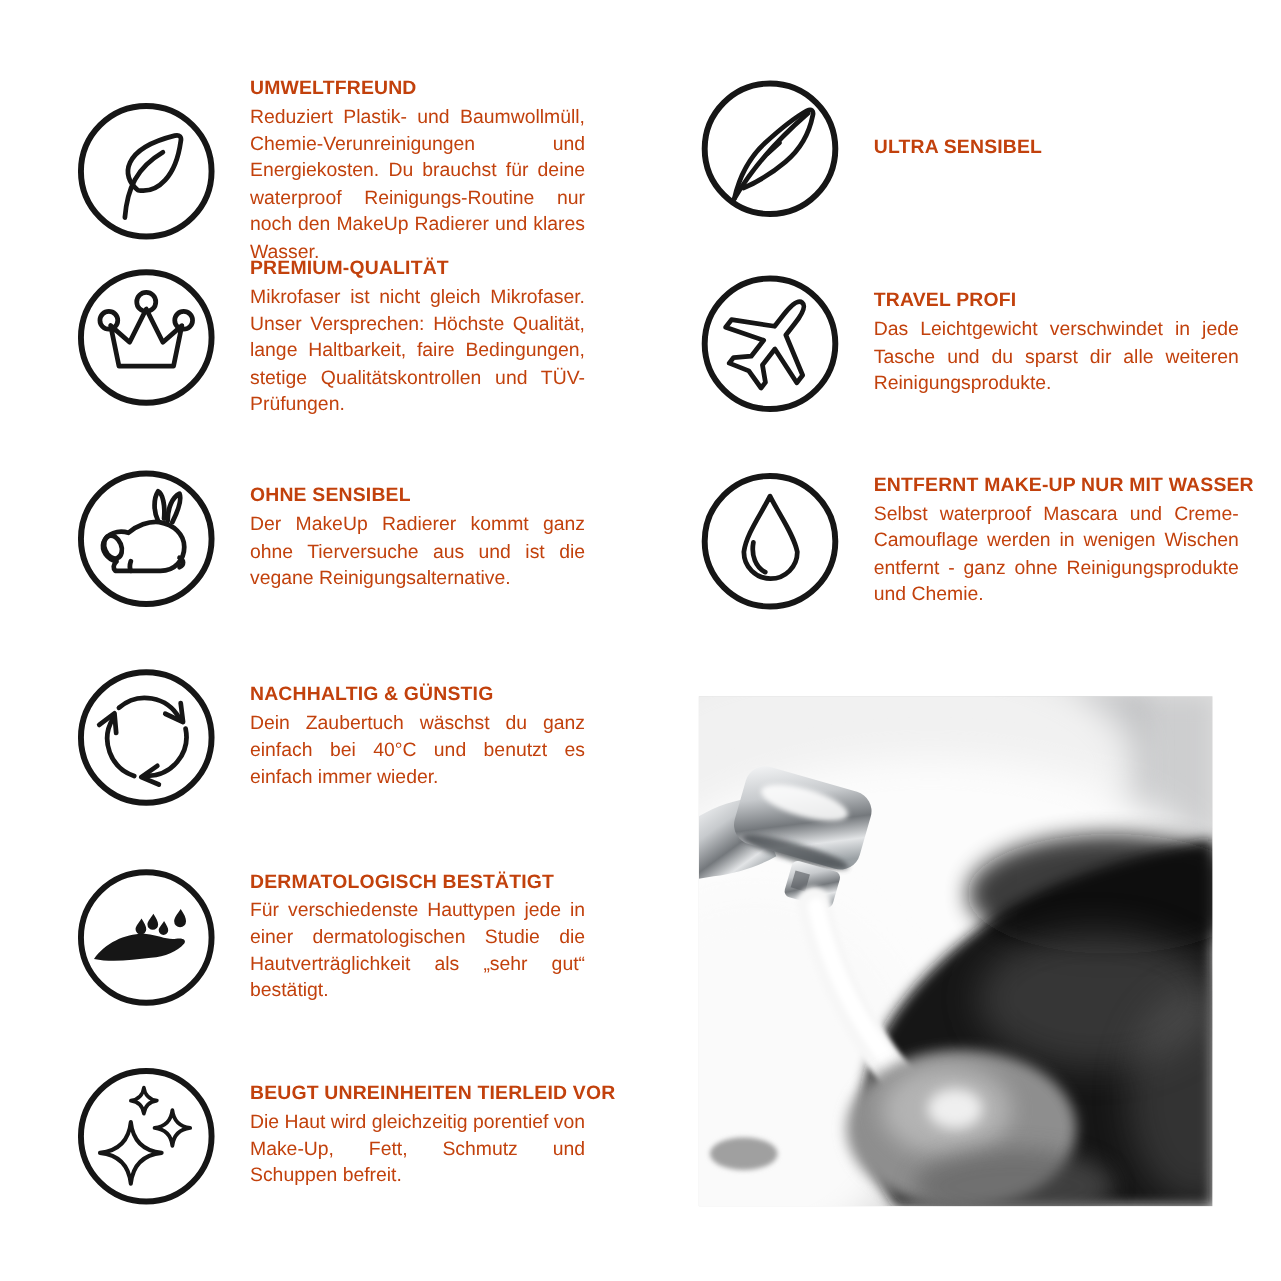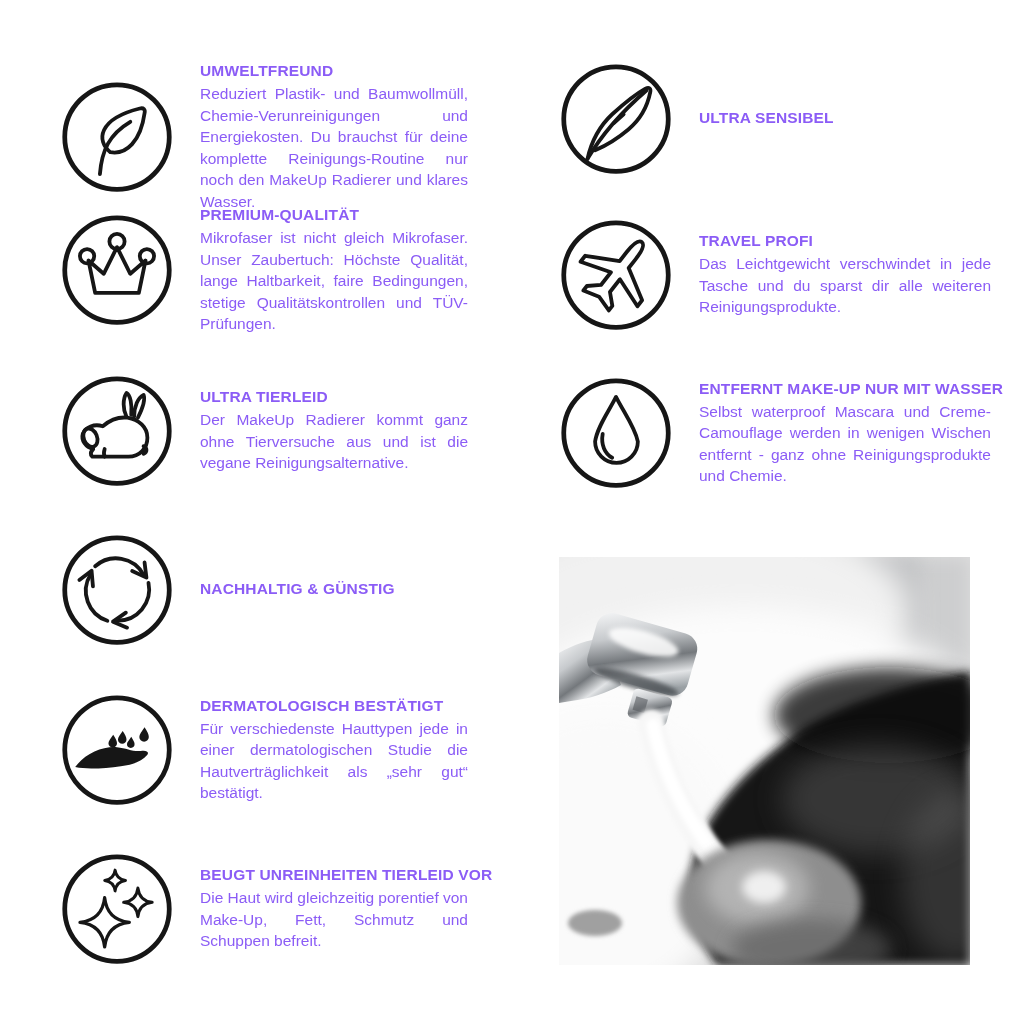--- a/index.html
+++ b/index.html
@@ -1,17 +1,17 @@
 <!DOCTYPE html>
 <html lang="de"><head>
 <meta charset="utf-8">
 <style>
   html,body{margin:0;padding:0;background:#ffffff;}
   .canvas{position:relative;width:1025px;height:1025px;background:#ffffff;overflow:hidden;
-          font-family:"Liberation Sans", sans-serif;color:#8b5cf6;}
+          font-family:"Liberation Sans", sans-serif;color:#c2410c;}
   .item{position:absolute;display:flex;align-items:center;gap:26px;}
   .item.left{left:60px;width:408px;}
   .item.right{left:559px;width:432px;}
   .badge{width:114px;height:114px;flex:none;}
   .badge svg{width:100%;height:100%;display:block;}
   .copy{flex:1;min-width:0;}
   .copy h3{margin:0 0 3px 0;font-size:15.5px;font-weight:700;letter-spacing:.15px;white-space:nowrap;}
   .copy p{margin:0;font-size:15.5px;line-height:21.5px;text-align:justify;hyphens:auto;}
   .photo{position:absolute;left:559px;top:557px;width:411px;height:408px;overflow:hidden;background:#e2e2e2;}
   .photo svg{display:block;}
@@ -26,54 +26,54 @@
   <section class="item left" style="top:62px">
     <span class="badge">
       <svg viewBox="0 0 120 120">
           <circle class="ring" cx="60" cy="60" r="55"></circle>
         <path class="ic" d="M42 99 C44 74 52 57 74 44"></path>
         <path class="ic" d="M53 76 C38 64 40 41 84 30 C88 29 90 31 89 35 C85 64 70 79 53 76 Z"></path>
       </svg>
     </span>
     <div class="copy">
       <h3>UMWELTFREUND</h3>
-      <p>Reduziert Plastik- und Baumwollmüll, Chemie-Verunreinigungen und Energiekosten. Du brauchst für deine komplette Reinigungs-Routine nur noch den MakeUp Radierer und klares Wasser.</p>
+      <p>Reduziert Plastik- und Baumwollmüll, Chemie-Verunreinigungen und Energiekosten. Du brauchst für deine waterproof Reinigungs-Routine nur noch den MakeUp Radierer und klares Wasser.</p>
     </div>
   </section>
 
   <section class="item left" style="top:206px">
     <span class="badge">
       <svg viewBox="0 0 120 120">
           <circle class="ring" cx="60" cy="60" r="55"></circle>
         <path class="ic" d="M30 50 L37 84 L83 84 L90 50 L74 64 L60 36 L46 64 Z"></path>
         <circle class="ic" cx="60" cy="30" r="8" fill="#fff"></circle>
         <circle class="ic" cx="28.5" cy="45.5" r="7.5" fill="#fff"></circle>
         <circle class="ic" cx="91.5" cy="45.5" r="7.5" fill="#fff"></circle>
       </svg>
     </span>
     <div class="copy">
       <h3>PREMIUM-QUALITÄT</h3>
-      <p>Mikrofaser ist nicht gleich Mikrofaser. Unser Zaubertuch: Höchste Qualität, lange Haltbarkeit, faire Bedingungen, stetige Qualitätskontrollen und TÜV-Prüfungen.</p>
+      <p>Mikrofaser ist nicht gleich Mikrofaser. Unser Versprechen: Höchste Qualität, lange Haltbarkeit, faire Bedingungen, stetige Qualitätskontrollen und TÜV-Prüfungen.</p>
     </div>
   </section>
 
   <section class="item left" style="top:374px">
     <span class="badge">
       <svg viewBox="0 0 120 120">
           <circle class="ring" cx="60" cy="60" r="55"></circle>
         <path class="ic" d="M70 45 C66 37 66 26 70 20 C74 22 76 32 75 43"></path>
         <path class="ic" d="M78 45 C78 34 82 25 88 22 C90 27 87 36 82 46"></path>
         <path class="ic" d="M45 55 C36 52 27 56 24 63 C22 70 27 77 35 79 C32 82 32 85 34 87 L72 87 C84 87 92 78 92 67 C92 56 83 48 71 46 C62 45 52 49 45 55 Z"></path>
         <ellipse class="ic" cx="32" cy="67" rx="7" ry="10" transform="rotate(-22 32 67)"></ellipse>
         <path class="ic" d="M47 79 C46 82 46 85 47 87"></path>
         <path class="ic" d="M88 76 C92 78 92 82 88 84"></path>
       </svg>
     </span>
     <div class="copy">
-      <h3>ULTRA TIERLEID</h3>
+      <h3>OHNE SENSIBEL</h3>
       <p>Der MakeUp Radierer kommt ganz ohne Tierversuche aus und ist die vegane Reinigungsalternative.</p>
     </div>
   </section>
 
   <section class="item left" style="top:533px">
     <span class="badge">
       <svg viewBox="0 0 120 120">
           <circle class="ring" cx="60" cy="60" r="55"></circle>
         <g>
           <path class="ic" d="M37 35 A33 33 0 0 1 88 44"></path>
@@ -84,20 +84,21 @@
           <path class="ic" d="M89 31 L91 47 L76 40"></path>
         </g>
         <g transform="rotate(240 60 60)">
           <path class="ic" d="M37 35 A33 33 0 0 1 88 44"></path>
           <path class="ic" d="M89 31 L91 47 L76 40"></path>
         </g>
       </svg>
     </span>
     <div class="copy">
       <h3>NACHHALTIG &amp; GÜNSTIG</h3>
+      <p>Dein Zaubertuch wäschst du ganz einfach bei 40°C und benutzt es einfach immer wieder.</p>
     </div>
   </section>
 
   <section class="item left" style="top:693px">
     <span class="badge">
       <svg viewBox="0 0 120 120">
           <circle class="ring" cx="60" cy="60" r="55"></circle>
         <path d="M16 78 C26 64 44 56 60 57 C70 58 77 62 85 61 C91 60 94 62 92 65 C86 72 76 76 64 77 C48 79 30 81 16 78 Z" fill="#161616" stroke="none"></path>
         <path d="M56 44 c2.5 4 4 6.5 4 9 a4.5 4.5 0 1 1 -9 0 c0 -2.5 2.5 -5 5 -9 Z" fill="#161616" stroke="none"></path>
         <path d="M66 40 c2.5 4 4 6.5 4 9 a4.5 4.5 0 1 1 -9 0 c0 -2.5 2.5 -5 5 -9 Z" fill="#161616" stroke="none"></path>

